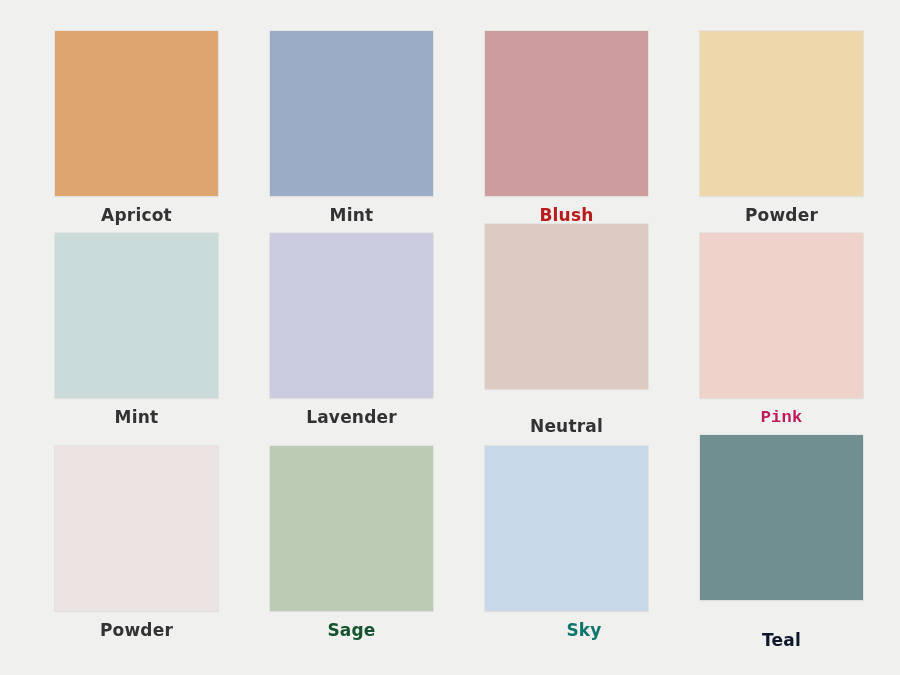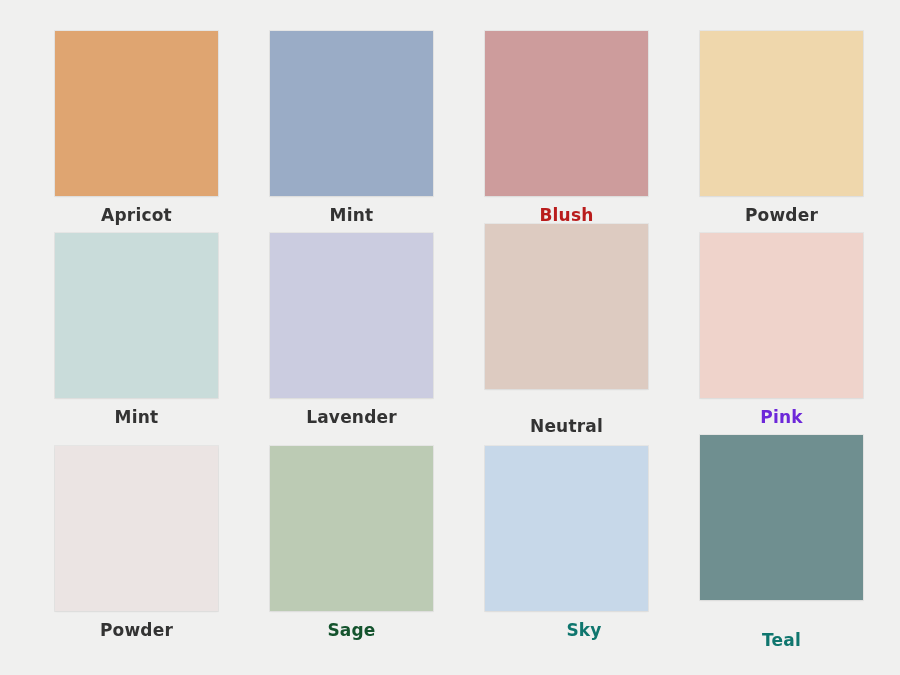--- a/index.html
+++ b/index.html
@@ -81,31 +81,31 @@
     <div class="swatch-card">
       <div class="swatch-chip" title="#cbcce0" style="background: rgb(203, 204, 224);"></div>
       <div class="swatch-label" style="color: rgb(51, 51, 51);">Lavender</div>
     </div>
     <div class="swatch-card">
       <div class="swatch-chip" title="#ddcbc1" style="background: rgb(221, 203, 193);"></div>
       <div class="swatch-label" style="color: rgb(51, 51, 51); margin-top: 29px;">Neutral</div>
     </div>
     <div class="swatch-card">
       <div class="swatch-chip" title="#efd3cb" style="background: rgb(239, 211, 203);"></div>
-      <div class="swatch-label" style="color: #6d28d9;">Pink</div>
+      <div class="swatch-label" style="color: #be185d; font-family: Liberation Mono, monospace;">Pink</div>
     </div>
     <div class="swatch-card">
       <div class="swatch-chip" title="#ebe4e3" style="background: rgb(235, 228, 227);"></div>
       <div class="swatch-label" style="color: rgb(51, 51, 51);">Powder</div>
     </div>
     <div class="swatch-card">
       <div class="swatch-chip" title="#bccbb4" style="background: rgb(188, 203, 180);"></div>
       <div class="swatch-label" style="color: #14532d;">Sage</div>
     </div>
     <div class="swatch-card">
       <div class="swatch-chip" title="#c7d8e9" style="background: rgb(199, 216, 233);"></div>
       <div class="swatch-label" style="color: #0f766e; margin-left: 35px;">Sky</div>
     </div>
     <div class="swatch-card">
       <div class="swatch-chip" title="#6f8f90" style="background: rgb(111, 143, 144);"></div>
-      <div class="swatch-label" style="color: #0f766e; margin-top: 32px;">Teal</div>
+      <div class="swatch-label" style="color: #0f172a; margin-top: 32px;">Teal</div>
     </div>
   </div>
 
 </body></html>

